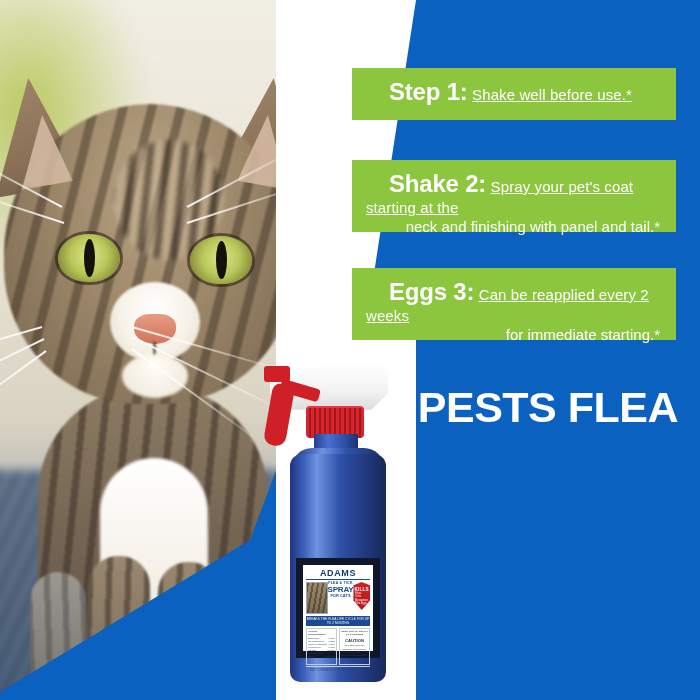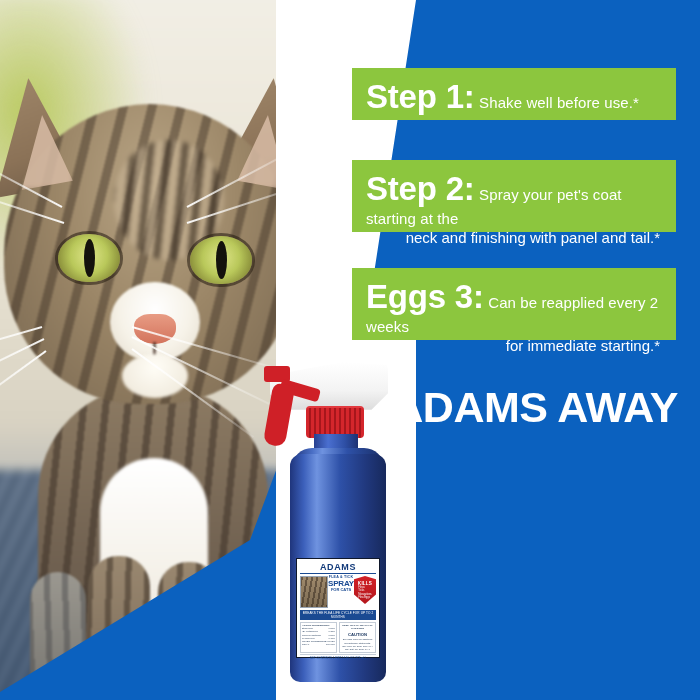--- a/index.html
+++ b/index.html
@@ -128,25 +128,26 @@
   }
 
   
   .steps{position:absolute;left:0;top:0;width:700px;height:700px;}
   .step{
     position:absolute;left:352px;width:324px;background:#8cc63e;
     color:#ffffff;box-sizing:border-box;padding:9px 14px 10px 14px;
   }
   .step .row{display:block;line-height:1.22;}
   .step-label{
-    font-size:33px;font-weight:bold;letter-spacing:-.2px;
+    font-size:24px;font-weight:bold;letter-spacing:-.2px;
     font-family:"Liberation Sans", sans-serif;
+    margin-left:23px;
   }
   .step-text{
-    font-size:15px;font-weight:normal;letter-spacing:.1px;
+    font-size:15px;font-weight:normal;letter-spacing:.1px;text-decoration:underline;
   }
   .step-line2{display:block;text-align:right;font-size:15px;padding-right:2px;}
   #step1{top:68px;height:52px;}
   #step2{top:160px;height:72px;}
   #step3{top:268px;height:72px;}
 
   
   .headline{
     position:absolute;right:22px;top:384px;width:420px;text-align:right;
     color:#ffffff;font-weight:bold;font-size:43px;line-height:1.08;letter-spacing:-.5px;
@@ -190,21 +191,21 @@
   .body-bottle{
     position:absolute;left:38px;top:92px;width:96px;height:228px;border-radius:12px 12px 10px 10px;
     background:linear-gradient(90deg,#1f357c 0%,#3b5fba 14%,#6f93e0 28%,#2e51a8 52%,#21397f 78%,#17295c 100%);
   }
   .shoulder{
     position:absolute;left:40px;top:86px;width:92px;height:30px;border-radius:20px 20px 0 0;
     background:linear-gradient(90deg,#1f357c 0%,#4a6fc6 22%,#6f93e0 33%,#2e51a8 60%,#1a2f68 100%);
   }
   .label{
     position:absolute;left:44px;top:196px;width:84px;height:100px;background:#ffffff;
-    border:1px solid #0f172a;box-sizing:border-box;padding:3px 3px;
+    border:7px solid #0f172a;box-sizing:border-box;padding:3px 3px;
     display:flex;flex-direction:column;
   }
   .brand{
     text-align:center;color:#123a7a;font-weight:bold;font-size:9px;letter-spacing:.6px;
     border-bottom:1px solid #1a4a92;padding-bottom:1px;margin-bottom:2px;
   }
   .lab-mid{display:flex;gap:0;flex:0 0 auto;}
   .lab-cat{
     width:26px;height:30px;border:1px solid #9aa6b5;
     background:
@@ -295,37 +296,37 @@
 
     <div class="step" id="step1">
       <span class="row">
         <span class="step-label">Step 1:</span>
         <span class="step-text">Shake well before use.*</span>
       </span>
     </div>
 
     <div class="step" id="step2">
       <span class="row">
-        <span class="step-label">Step 2:</span>
+        <span class="step-label">Shake 2:</span>
         <span class="step-text">Spray your pet's coat starting at the</span>
       </span>
       <span class="step-line2">neck and finishing with panel and tail.*</span>
     </div>
 
     <div class="step" id="step3">
       <span class="row">
         <span class="step-label">Eggs 3:</span>
         <span class="step-text">Can be reapplied every 2 weeks</span>
       </span>
       <span class="step-line2">for immediate starting.*</span>
     </div>
   </div>
 
   <div class="headline">
-    <span>ADAMS AWAY</span>
+    <span>PESTS FLEA</span>
   </div>
 
 
   <div class="bottle">
     <div class="sprayer-head"></div>
     <div class="sprayer-nozzle"></div>
     <div class="trigger-arm"></div>
     <div class="trigger"></div>
     <div class="collar"></div>
     <div class="neck"></div>

